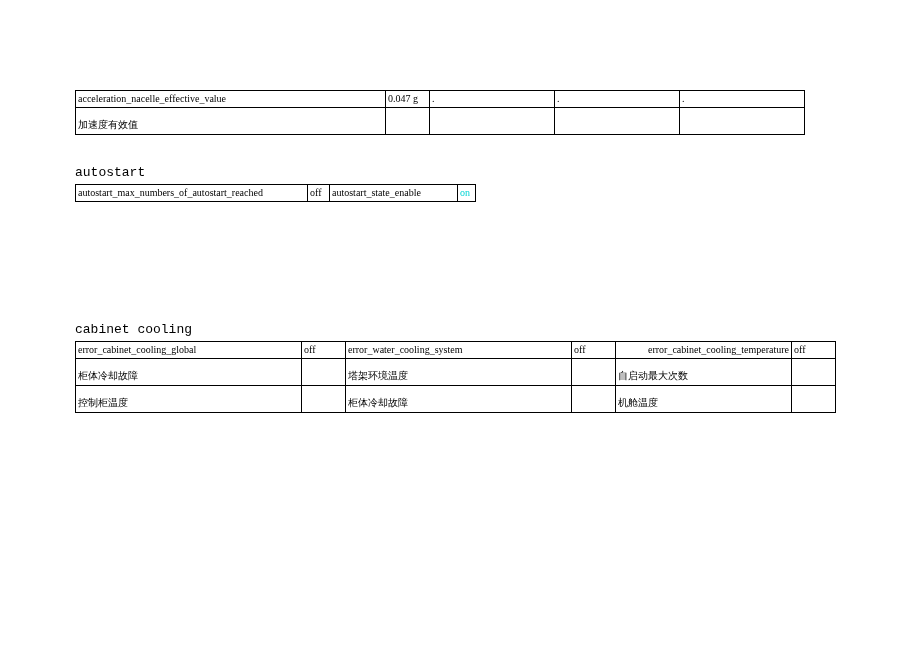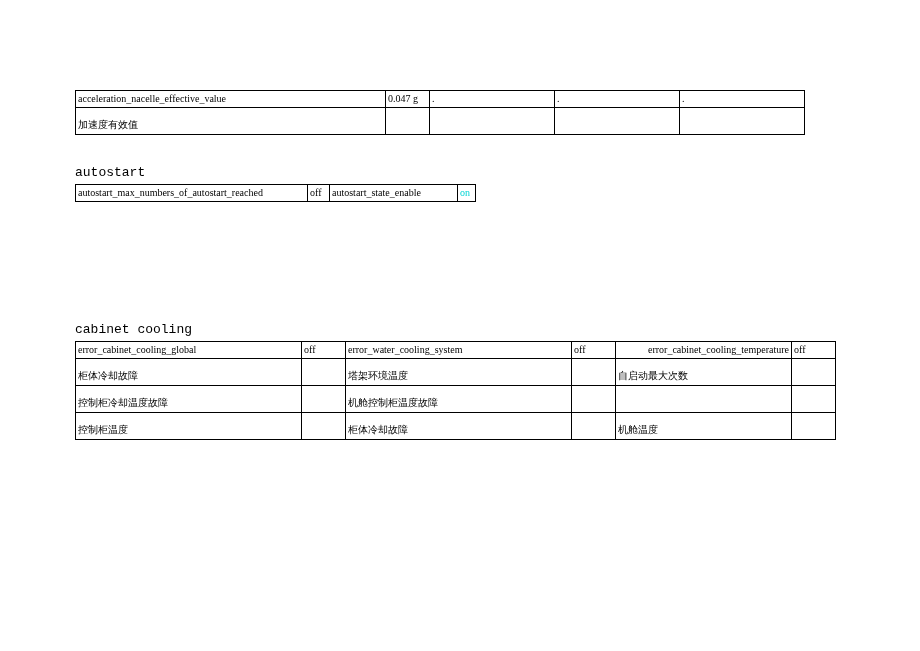--- a/index.html
+++ b/index.html
@@ -110,28 +110,20 @@
   </tr>
   <tr>
     <td class="cn-cell">柜体冷却故障</td>
     <td class="cn-cell"></td>
     <td class="cn-cell">塔架环境温度</td>
     <td class="cn-cell"></td>
     <td class="cn-cell">自启动最大次数</td>
     <td class="cn-cell"></td>
   </tr>
 
-  <tr>
-    <td class="cn-cell">控制柜冷却温度故障</td>
-    <td class="cn-cell"></td>
-    <td class="cn-cell">机舱控制柜温度故障</td>
-    <td class="cn-cell"></td>
-    <td class="cn-cell"></td>
-    <td class="cn-cell"></td>
-  </tr>
 
   <tr>
     <td class="cn-cell">控制柜温度</td>
     <td class="cn-cell"></td>
     <td class="cn-cell">柜体冷却故障</td>
     <td class="cn-cell"></td>
     <td class="cn-cell">机舱温度</td>
     <td class="cn-cell"></td>
   </tr>
 </tbody>

